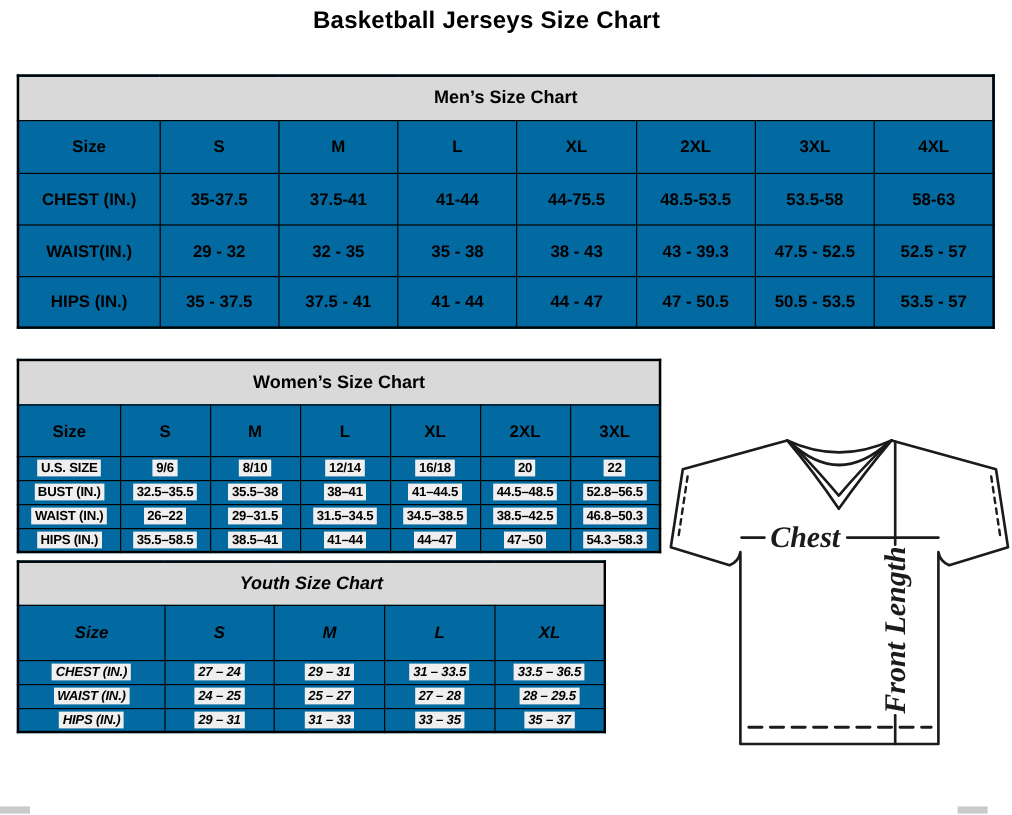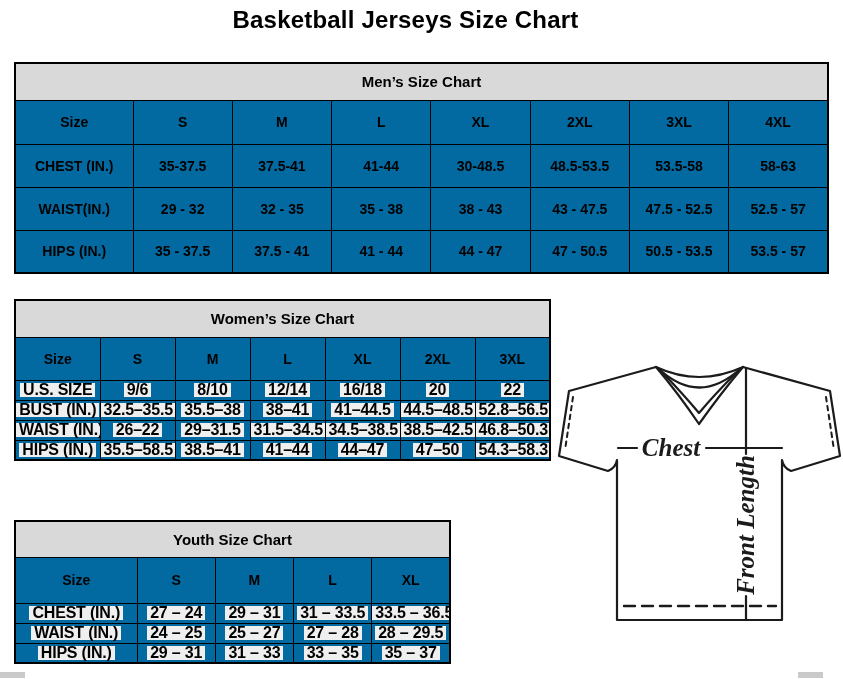--- a/index.html
+++ b/index.html
@@ -2,21 +2,21 @@
 <html><head>
 <meta charset="utf-8">
 <style>
   html,body{margin:0;padding:0;background:#ffffff;}
   #screen{
     position:relative;width:843px;height:679px;background:#ffffff;overflow:hidden;
     font-family:"Liberation Sans",sans-serif;color:#000;
   }
   #page-title{
     position:absolute;left:0;top:6px;width:811px;text-align:center;
-    font-size:24px;font-weight:bold;letter-spacing:.2px;
+    font-size:20px;font-weight:bold;letter-spacing:.2px;
   }
   table.size-chart{
     position:absolute;border-collapse:collapse;table-layout:fixed;
     border:2px solid #000;background:#0369a1;
   }
   table.size-chart td, table.size-chart th{
     border:1px solid #000;text-align:center;vertical-align:middle;
     font-weight:bold;padding:0;overflow:hidden;white-space:nowrap;
   }
   td.tbl-title{background:#d9d9d9;font-size:15px;}
@@ -29,28 +29,28 @@
   #men-table th, #men-table td{font-size:14px;}
   #men-table td.tbl-title{font-size:15px;}
   
   #women-table{left:14px;top:299px;width:537px;}
   #women-table col.col-label{width:85px;}
   #women-table tbody tr:nth-child(1){height:37px;}
   #women-table tbody tr:nth-child(2){height:43px;}
   #women-table tbody tr.body-row{height:20px;}
   #women-table th{font-size:14px;}
   
-  #youth-table{left:14px;top:520px;width:437px;}
+  #youth-table{left:14px;top:467px;width:491px;font-style:italic;}
   #youth-table col.col-label{width:122px;}
   #youth-table tbody tr:nth-child(1){height:36px;}
   #youth-table tbody tr:nth-child(2){height:46px;}
   #youth-table tbody tr.body-row{height:20px;}
   #youth-table th{font-size:14px;}
   
-  #women-table tr.body-row td, #youth-table tr.body-row td{font-size:16px;letter-spacing:-.2px;}
+  #women-table tr.body-row td, #youth-table tr.body-row td{font-size:11px;letter-spacing:-.2px;}
   #women-table tr.body-row .hl, #youth-table tr.body-row .hl{
     background:#efefef;padding:1px 3px;display:inline-block;line-height:12px;
   }
   
   #jersey-diagram{position:absolute;left:556px;top:360px;width:287px;height:270px;}
   #jersey-diagram svg{display:block;width:287px;height:270px;}
   
   .gray-fragment{position:absolute;height:6px;width:25px;top:672px;background:#cacaca;}
   #fragment-left{left:0;}
   #fragment-right{left:798px;}
@@ -85,32 +85,32 @@
           <th>XL</th>
           <th>2XL</th>
           <th>3XL</th>
           <th>4XL</th>
         </tr>
         <tr class="body-row">
           <td><span class="hl">CHEST (IN.)</span></td>
           <td><span class="hl">35-37.5</span></td>
           <td><span class="hl">37.5-41</span></td>
           <td><span class="hl">41-44</span></td>
-          <td><span class="hl">30-48.5</span></td>
+          <td><span class="hl">44-75.5</span></td>
           <td><span class="hl">48.5-53.5</span></td>
           <td><span class="hl">53.5-58</span></td>
           <td><span class="hl">58-63</span></td>
         </tr>
         <tr class="body-row">
           <td><span class="hl">WAIST(IN.)</span></td>
           <td><span class="hl">29 - 32</span></td>
           <td><span class="hl">32 - 35</span></td>
           <td><span class="hl">35 - 38</span></td>
           <td><span class="hl">38 - 43</span></td>
-          <td><span class="hl">43 - 47.5</span></td>
+          <td><span class="hl">43 - 39.3</span></td>
           <td><span class="hl">47.5 - 52.5</span></td>
           <td><span class="hl">52.5 - 57</span></td>
         </tr>
         <tr class="body-row">
           <td><span class="hl">HIPS (IN.)</span></td>
           <td><span class="hl">35 - 37.5</span></td>
           <td><span class="hl">37.5 - 41</span></td>
           <td><span class="hl">41 - 44</span></td>
           <td><span class="hl">44 - 47</span></td>
           <td><span class="hl">47 - 50.5</span></td>

